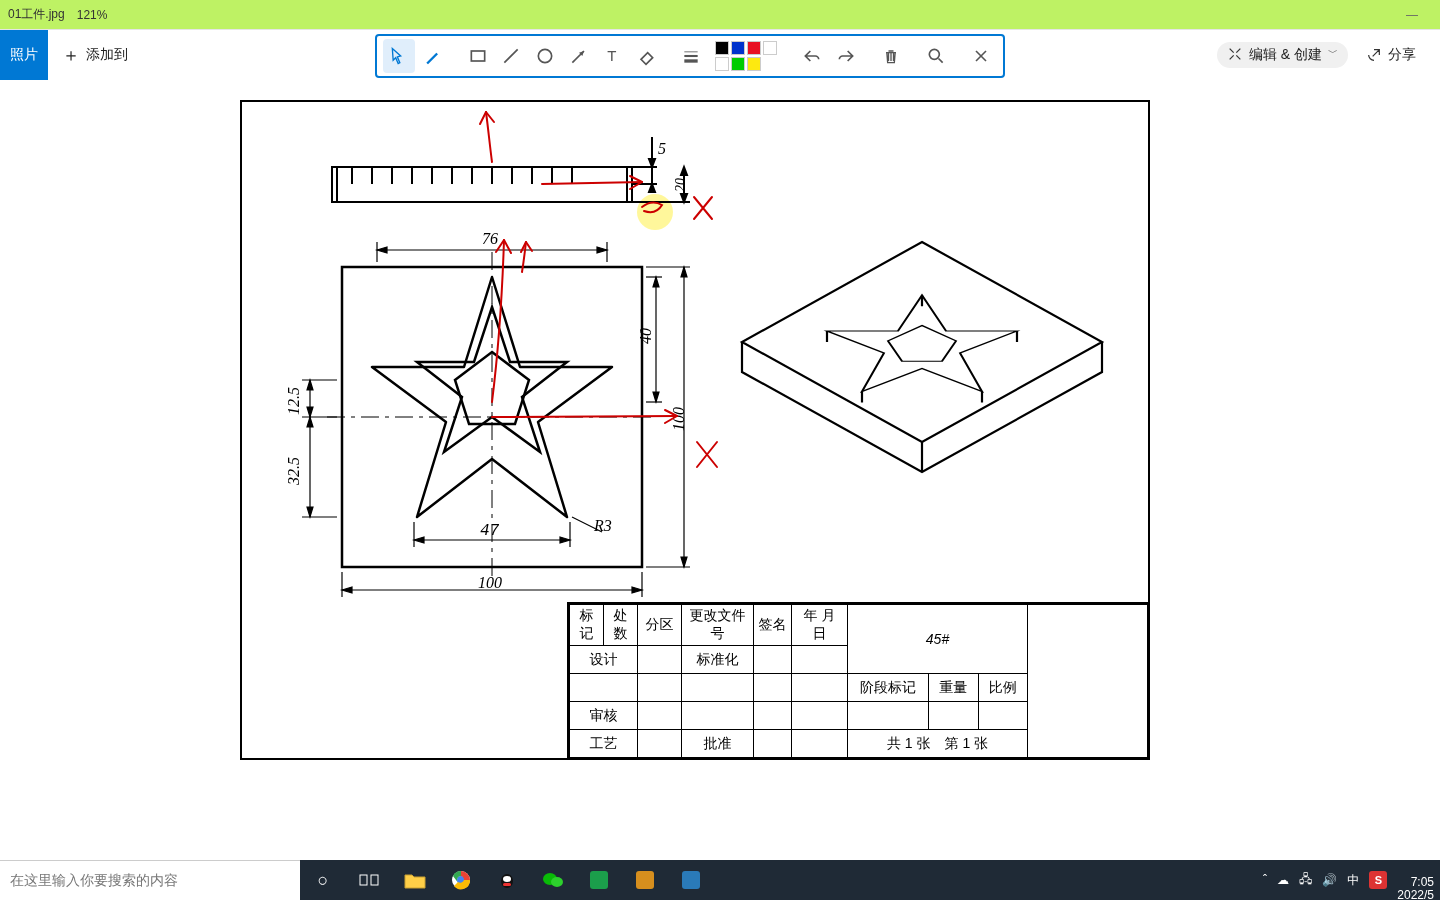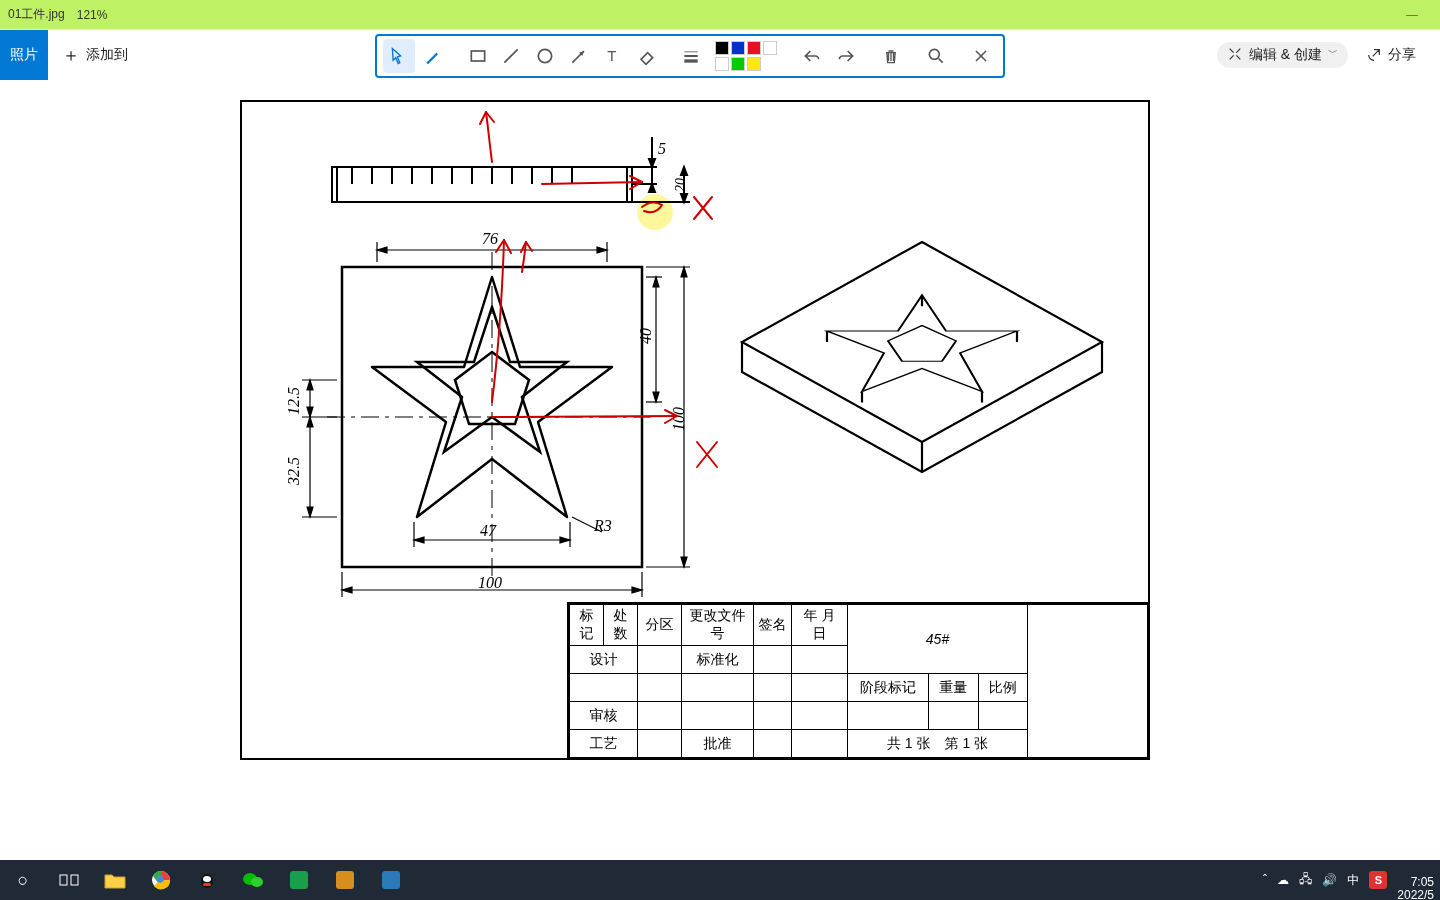--- a/index.html
+++ b/index.html
@@ -292,21 +292,21 @@
         <line x1="0" y1="-85" x2="0" y2="-65"></line>
           <line x1="95" y1="-20" x2="95" y2="0"></line>
         <line x1="60" y1="90" x2="60" y2="110"></line>
           <line x1="-60" y1="90" x2="-60" y2="110"></line>
         <line x1="-95" y1="-20" x2="-95" y2="0"></line>
       </g>
     </g>
   </svg>
 
   <div class="dim" style="left:236px; top:472px;">100</div>
-  <div class="dim" style="left:238px; top:420px;">47</div>
+  <div class="dim" style="left:238px; top:420px;font-family:Liberation Mono, monospace;">47</div>
   <div class="dim" style="left:240px; top:128px;text-align:center;">76</div>
   <div class="dim" style="left:396px; top:225px; transform:rotate(-90deg);">40</div>
   <div class="dim" style="left:425px; top:308px; transform:rotate(-90deg);">100</div>
   <div class="dim" style="left:38px; top:290px; transform:rotate(-90deg);">12.5</div>
   <div class="dim" style="left:38px; top:360px; transform:rotate(-90deg);">32.5</div>
   <div class="dim" style="left:352px; top:415px;">R3</div>
   <div class="dim" style="left:416px; top:38px;">5</div>
   <div class="dim" style="left:432px; top:75px; transform:rotate(-90deg); font-size:14px;">20</div>
 
   <svg width="910" height="660" style="pointer-events:none">
@@ -381,20 +381,23 @@
         <td></td>
             <td></td>
         <td colspan="3">共 1 张　第 1 张</td>
       </tr>
     </tbody>
       </table>
   </div>
 </div>
 
 <div class="taskbar">
+  <div class="searchbox">
+    <span>在这里输入你要搜索的内容</span>
+  </div>
   <div class="tbicons">
     <div class="tbicon">○</div>
     <div class="tbicon">
         <svg width="20" height="16" viewBox="0 0 20 16">
           <rect x="1" y="3" width="7" height="10" fill="none" stroke="#fff"></rect>
           <rect x="12" y="3" width="7" height="10" fill="none" stroke="#fff"></rect>
         </svg>
       </div>
     <div class="tbicon">
         <svg width="22" height="18" viewBox="0 0 22 18">

